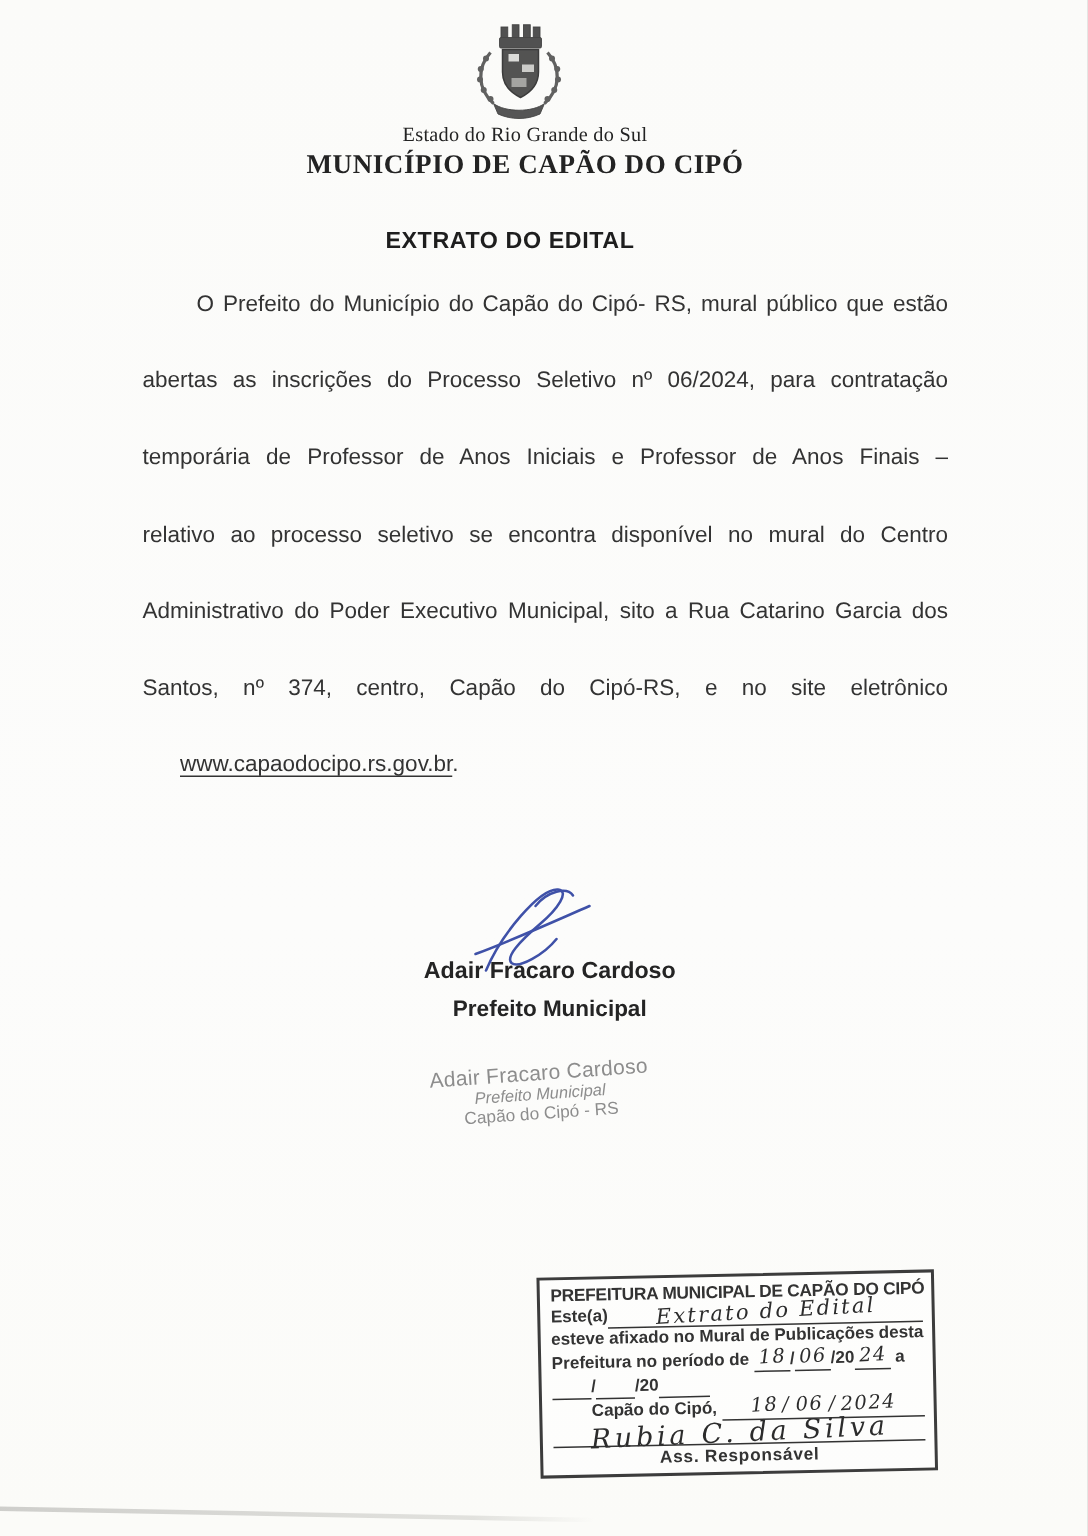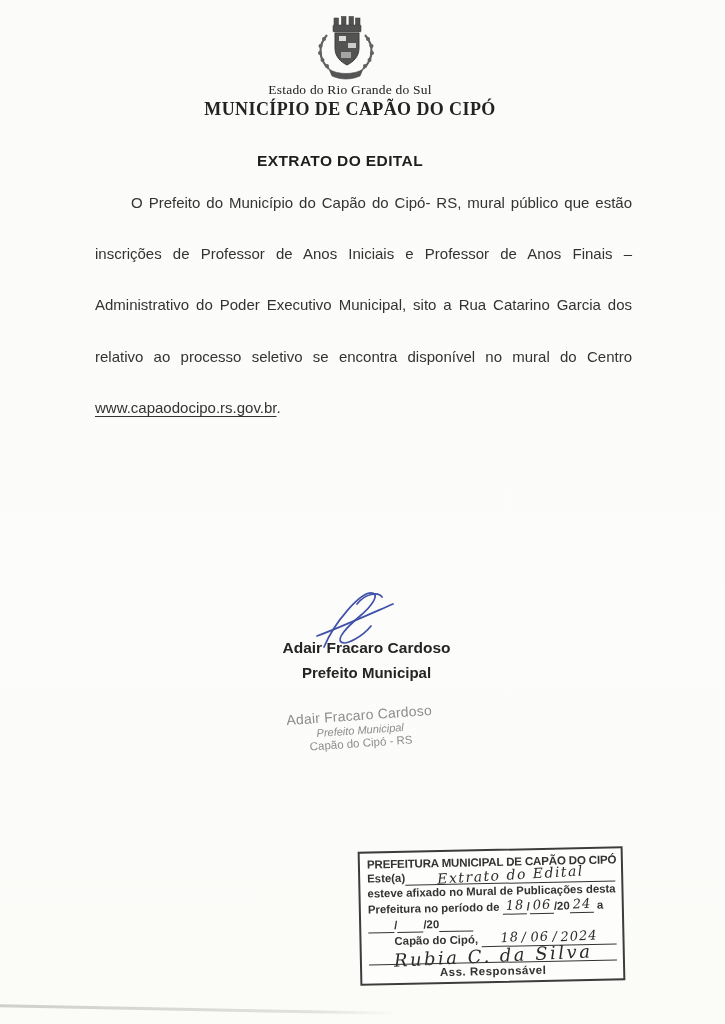--- a/index.html
+++ b/index.html
@@ -15,21 +15,21 @@
   .lh-state{font-size:13.5px;letter-spacing:.2px;}
   .lh-muni{font-size:18px;letter-spacing:.4px;margin-top:1px;font-weight:600;}
   
   .doc-title{position:absolute;top:152px;left:0;width:680px;text-align:center;
     font-weight:bold;font-size:15.5px;letter-spacing:.4px;color:#1e1e1e;}
   
   .bodytxt{position:absolute;left:95px;top:190px;width:537px;font-size:15px;color:#333;}
   .ln{line-height:25.6px;text-align:justify;}
   .ln.just::after{content:"";display:inline-block;width:100%;height:0;}
   .ln.indent{text-indent:36px;}
-  .url{text-decoration:underline;text-underline-offset:3px;}
+  .url{text-decoration:underline;text-underline-offset:3px;margin-left:25px;}
   .dateline{position:absolute;top:406px;left:0;width:650px;text-align:right;
     font-size:15px;color:#2d2d2d;}
   
   .sig-ink{position:absolute;left:312px;top:585px;width:86px;height:68px;}
   .signer{position:absolute;top:639px;left:4px;width:725px;text-align:center;
     font-weight:bold;color:#242424;}
   .signer-name{font-size:15.5px;}
   .signer-role{font-size:15px;margin-top:7px;}
   
   .name-stamp{position:absolute;left:270px;top:707px;width:180px;text-align:center;
@@ -103,23 +103,25 @@
 
   <div class="letterhead">
     <div class="lh-state">Estado do Rio Grande do Sul</div>
     <div class="lh-muni">MUNICÍPIO DE CAPÃO DO CIPÓ</div>
   </div>
 
   <div class="doc-title">EXTRATO DO EDITAL</div>
 
   <div class="bodytxt">
     <div class="ln just indent">O Prefeito do Município do Capão do Cipó- RS, mural público que estão</div>
-    <div class="ln just">inscrições de Professor de Anos Iniciais e Professor de Anos Finais –</div>
+    <div class="ln just">abertas as inscrições do Processo Seletivo nº 06/2024, para contratação</div>
+    <div class="ln just">temporária de Professor de Anos Iniciais e Professor de Anos Finais –</div>
+    <div class="ln just">relativo ao processo seletivo se encontra disponível no mural do Centro</div>
     <div class="ln just">Administrativo do Poder Executivo Municipal, sito a Rua Catarino Garcia dos</div>
-    <div class="ln just">relativo ao processo seletivo se encontra disponível no mural do Centro</div>
+    <div class="ln just">Santos, nº 374, centro, Capão do Cipó-RS, e no site eletrônico</div>
     <div class="ln"><span class="url">www.capaodocipo.rs.gov.br</span><span>.</span></div>
   </div>
 
 
   <svg class="sig-ink" viewBox="0 0 86 68">
     <g stroke="#3f51a8" stroke-width="1.7" fill="none" stroke-linecap="round">
       <path d="M12,62 C22,38 48,7 60,8 C68,9 60,21 48,31 C34,43 25,53 29,57 C34,61 51,51 59,41"></path>
       <path d="M5,51 C27,43 58,29 81,19"></path>
       <path d="M45,19 C53,9 66,6 70,12"></path>
     </g>

